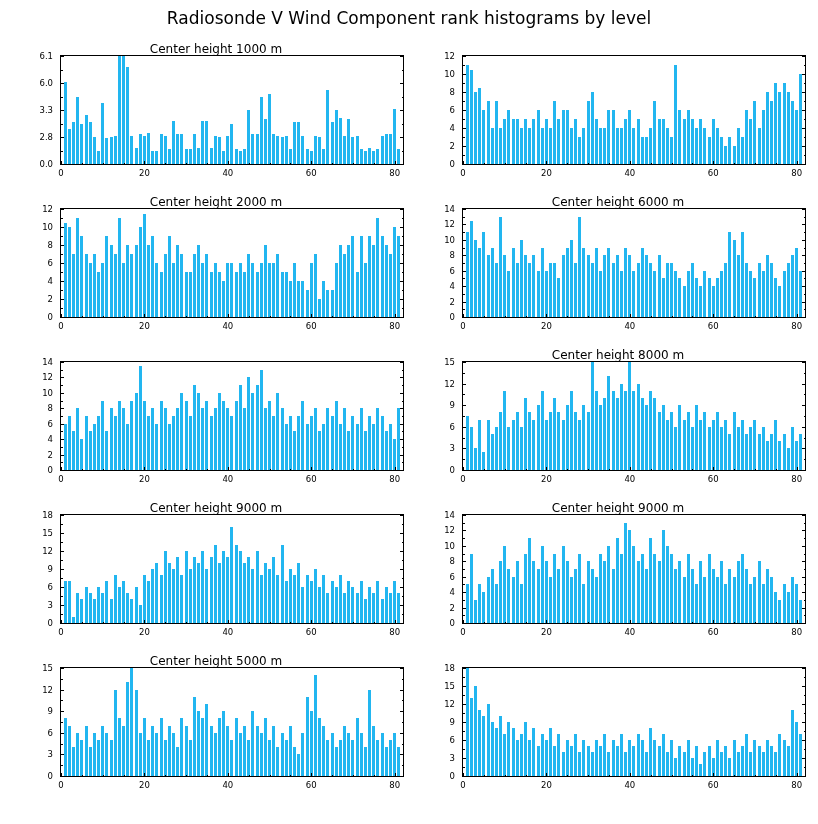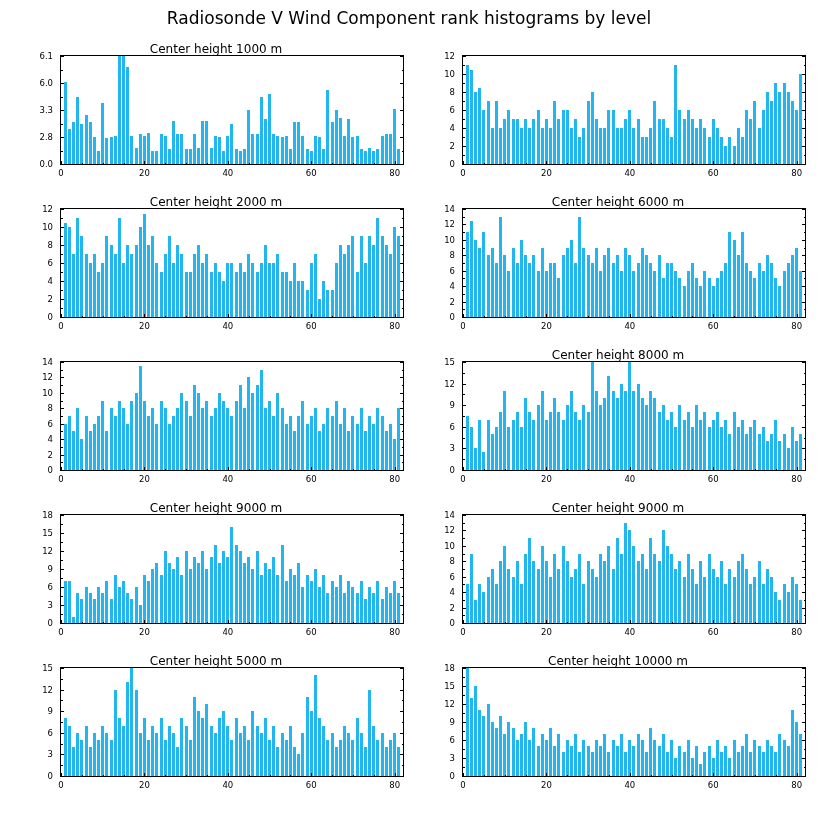--- a/index.html
+++ b/index.html
@@ -1367,21 +1367,20 @@
         <div class="tick tick-x-minor" style="left: 164.122px; top: 120.5px;"></div>
         <div class="tick tick-x-minor" style="left: 184.976px; top: 120.5px;"></div>
         <div class="tick tick-x-minor" style="left: 226.683px; top: 120.5px;"></div>
         <div class="tick tick-x-minor" style="left: 247.537px; top: 120.5px;"></div>
         <div class="tick tick-x-minor" style="left: 268.39px; top: 120.5px;"></div>
         <div class="tick tick-x-minor" style="left: 310.098px; top: 120.5px;"></div>
         <div class="tick tick-x-minor" style="left: 330.951px; top: 120.5px;"></div>
         <div class="tick tick-x-minor" style="left: 351.805px; top: 120.5px;"></div>
       </div>
       <div class="panel" style="left: 424px; top: 654px; width: 372px; height: 143px;">
-        <div class="panel-title">Center height 10000 m</div>
         <div class="plot-frame" style="left: 38px; top: 13px; width: 344px; height: 110px;">
           <div class="bars">
             <div class="bar" style="left: 2.66927px; width: 3.00293px; height: 108px;"></div>
             <div class="bar" style="left: 6.84px; width: 3.00293px; height: 78px;"></div>
             <div class="bar" style="left: 11.0107px; width: 3.00293px; height: 90px;"></div>
             <div class="bar" style="left: 15.1815px; width: 3.00293px; height: 66px;"></div>
             <div class="bar" style="left: 19.3522px; width: 3.00293px; height: 60px;"></div>
             <div class="bar" style="left: 23.5229px; width: 3.00293px; height: 72px;"></div>
             <div class="bar" style="left: 27.6937px; width: 3.00293px; height: 54px;"></div>
             <div class="bar" style="left: 31.8644px; width: 3.00293px; height: 48px;"></div>

